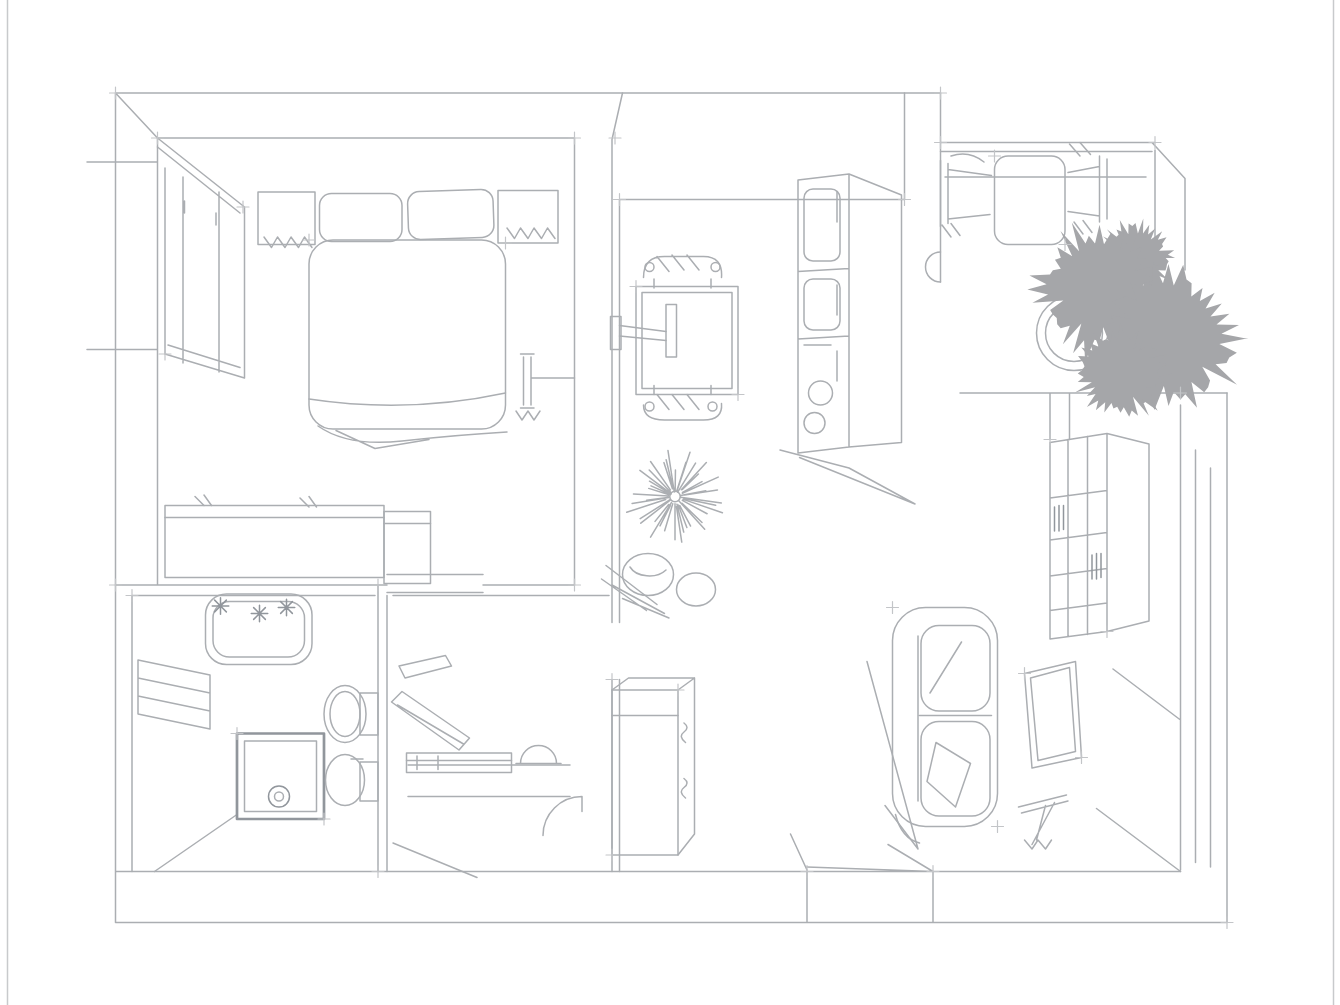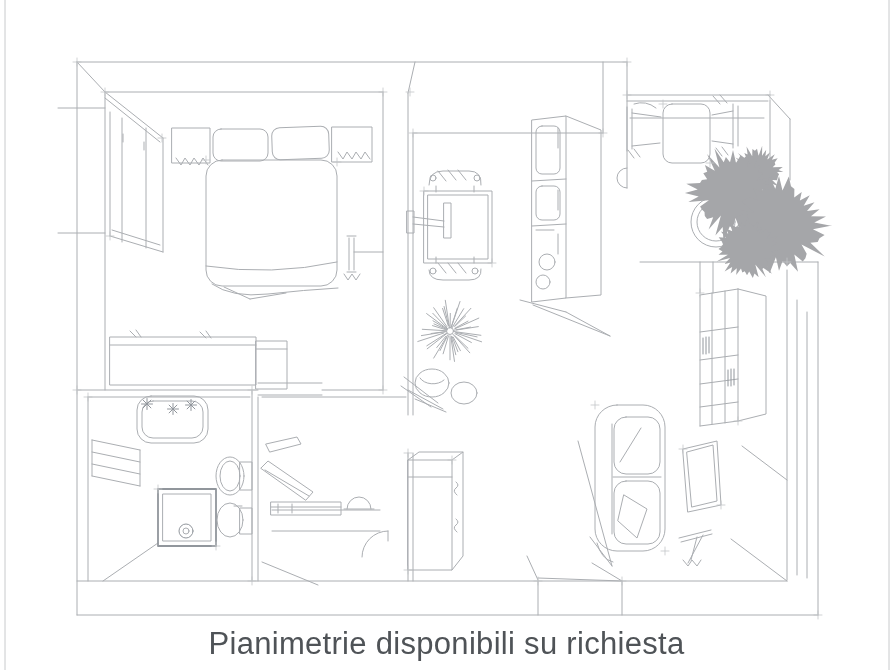--- a/index.html
+++ b/index.html
@@ -229,14 +229,13 @@
         <path d="M776.5,193.0L761.6,195.8L774.7,201.3L769.1,203.9L774.4,210.1L761.0,208.0L773.1,219.8L761.4,216.3L757.3,217.3L757.0,222.3L753.4,223.5L745.9,217.1L752.3,239.6L740.4,217.5L740.8,232.0L735.5,218.1L733.0,227.3L729.7,226.5L723.4,241.2L722.7,226.9L715.4,235.5L720.9,215.6L708.6,229.5L713.2,217.2L707.1,218.9L704.8,216.1L704.5,212.0L701.9,209.6L700.1,206.6L708.9,200.3L688.3,201.9L698.7,196.4L684.9,193.0L697.7,189.5L686.3,183.7L700.0,183.0L701.9,180.1L707.2,179.2L703.3,173.2L707.2,171.8L704.9,164.9L714.8,170.8L707.0,154.0L719.4,167.5L714.5,148.4L723.7,162.3L725.9,157.1L730.0,162.3L733.0,149.9L736.0,162.9L740.5,155.5L743.4,158.7L749.7,152.8L746.9,167.1L758.3,155.1L753.6,167.9L761.3,164.7L758.0,172.5L763.9,172.3L755.9,180.8L773.1,176.4L763.3,183.8L773.2,185.0L761.5,190.2L773.9,193.0Z" class="treefill"></path>
         <path d="M829.4,226.0L812.9,229.3L824.6,235.1L819.5,238.3L817.7,242.0L810.4,242.8L824.7,256.5L801.5,244.5L806.7,253.7L805.4,258.2L802.8,261.5L794.3,254.6L798.0,271.8L790.2,262.9L787.0,266.3L782.5,261.3L779.0,270.7L775.9,257.3L769.6,273.3L766.9,265.9L760.9,269.8L761.8,258.1L748.8,271.2L761.0,247.9L748.0,257.0L752.6,247.7L738.9,252.8L743.0,245.2L739.5,242.4L752.2,234.1L736.8,234.4L747.8,229.1L737.4,226.0L738.7,222.0L735.7,217.4L742.3,214.9L740.5,210.1L754.3,212.8L741.5,201.0L746.2,199.1L750.3,197.3L758.0,200.4L753.4,187.7L761.1,192.6L763.3,188.1L768.1,190.2L768.8,174.9L775.3,188.8L779.0,176.0L782.5,190.4L788.8,176.5L791.0,186.3L794.4,188.9L794.2,197.6L801.7,192.0L799.9,200.6L809.8,195.2L803.7,205.7L814.5,202.3L807.0,211.0L819.6,209.2L811.0,216.3L826.0,216.6L814.3,222.5L832.3,226.0Z" class="treefill"></path>
         <path d="M781.5,249.0L771.4,251.4L776.5,254.9L770.6,256.2L770.3,258.6L764.4,258.3L767.7,262.8L767.2,265.6L771.8,273.8L761.4,266.5L765.9,277.2L755.3,264.5L758.7,277.2L754.5,273.6L752.8,277.9L749.2,271.5L747.0,275.2L744.8,271.2L742.3,272.4L741.0,268.6L736.2,275.0L736.8,268.2L730.6,273.5L732.2,267.0L724.6,271.4L730.4,262.6L724.5,264.0L730.0,258.1L716.7,261.6L727.9,254.8L718.5,254.7L722.5,251.4L718.5,249.0L721.7,246.5L723.0,244.2L721.8,241.4L718.7,237.3L725.9,237.7L720.9,231.6L728.2,233.6L726.9,228.9L732.4,231.2L729.1,222.2L735.3,227.1L737.5,226.0L740.5,227.6L741.4,220.7L744.9,227.4L747.0,214.5L749.5,223.6L751.9,224.5L753.9,226.3L758.8,220.5L755.8,232.6L761.9,226.7L759.5,233.8L767.2,228.8L767.7,232.0L771.1,232.9L765.9,238.9L778.1,236.1L772.3,241.3L777.8,242.9L771.4,246.6L771.5,249.0Z" class="treefill"></path>
       </g>
 
     <g id="crosses">
         <path d="M101,92h8M105,88v8M379,92h8M383,88v8M409,133h8M413,129v8M599,133h8M603,129v8M623,95h8M627,91v8M766,95h8M770,91v8M248,390h8M252,386v8M379,390h8M383,386v8M404,453h8M408,449v8M534,581h8M538,577v8M618,581h8M622,577v8M783,262h8M787,258v8M814,615h8M818,611v8M73,390h8M77,386v8M420,191h8M424,187v8M488,263h8M492,259v8M659,104h8M663,100v8M706,163h8M710,159v8M696,293h8M700,289v8M734,421h8M738,417v8M154,489h8M158,485v8M212,546h8M216,542v8M202,160h8M206,156v8M333,162h8M337,158v8M248,581h8M252,577v8M84,397h8M88,393v8M73,62h8M77,58v8M623,62h8M627,58v8M406,92h8M410,88v8M158,138h8M162,134v8M106,236h8M110,232v8M448,460h8M452,456v8M404,570h8M408,566v8M591,405h8M595,401v8M661,551h8M665,547v8M679,449h8M683,445v8M717,505h8M721,501v8" class="tick"></path>
       </g>
   </svg>
 
-  <div id="caption">Pianimetrie disponibili su richiesta</div>
 </div>
 
 </body></html>

